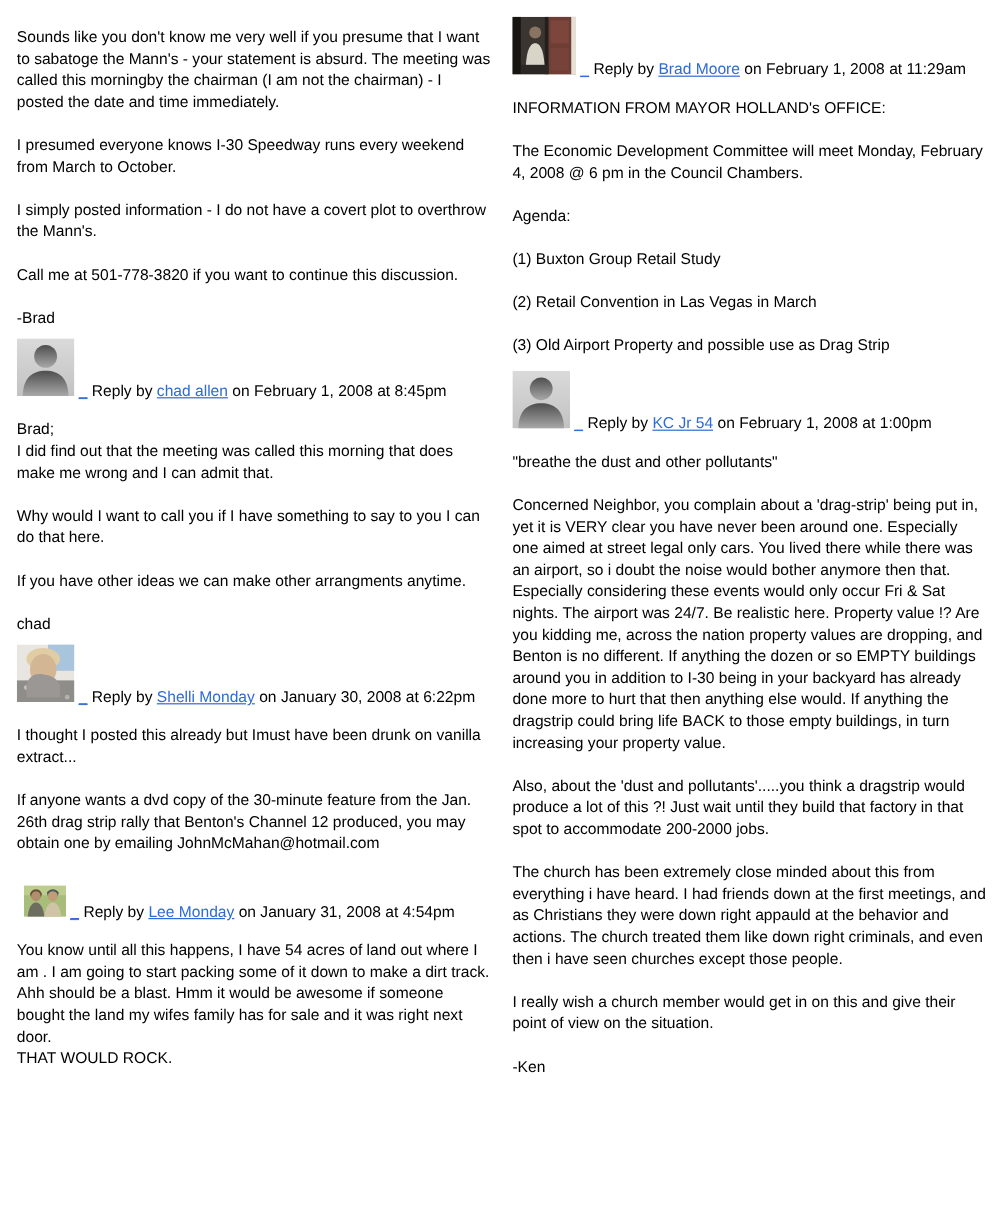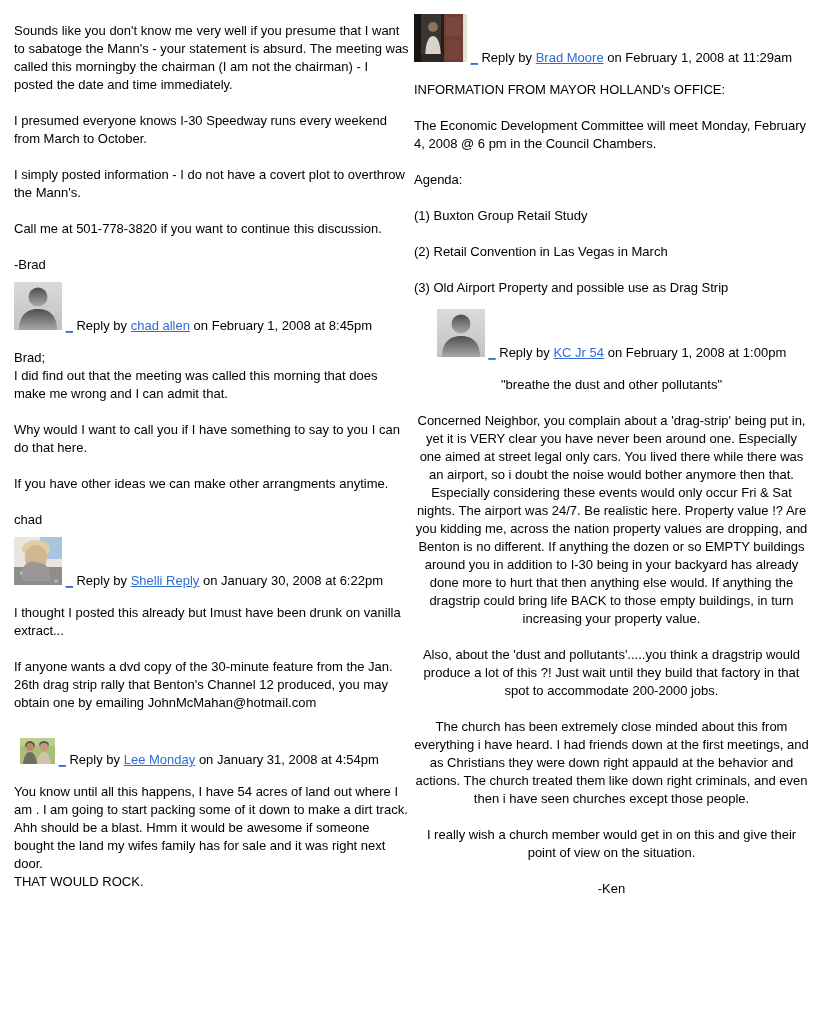--- a/index.html
+++ b/index.html
@@ -15,29 +15,29 @@
     background: #ffffff;
     color: var(--text-color);
     font-family: "Liberation Sans", sans-serif;
     font-size: 13px;
     line-height: 18px;
   }
   .page {
     display: flex;
     width: 835px;
     padding: 0 13px 0 14px;
-    column-gap: 4px;
+    column-gap: 17px;
   }
   .col { flex: 0 0 auto; }
   .col-left  { width: 396px; padding-top: 22px; }
   .col-right { width: 395px; padding-top: 14px; }
 
   .comment { margin: 0; }
   .m8  { margin-top: 8px; }
-  .m12 { margin-top: 12px; text-align: center; }
+  .m12 { margin-top: 12px; }
   .m26 { margin-top: 26px; }
 
   .reply-line { margin: 0; }
   .body-text {
     margin: 14px 0 0 0;
     white-space: pre-line;
   }
   .lead-body { margin-top: 0; }
 
   a {
@@ -116,21 +116,21 @@
               <circle cx="8" cy="36" r="2" fill="#c9c7c4"></circle>
               <circle cx="16" cy="42" r="2" fill="#bdbab6"></circle>
               <circle cx="34" cy="38" r="2" fill="#c4c1bd"></circle>
               <circle cx="42" cy="44" r="2" fill="#b5b2ae"></circle>
               <ellipse cx="22" cy="12" rx="14" ry="9" fill="#e0cda4"></ellipse>
               <ellipse cx="22" cy="21" rx="11" ry="13" fill="#d3b694"></ellipse>
               <path d="M8,34 C10,26 16,24 22,25 C30,26 34,29 36,34 L36,44 L8,44 Z" fill="#9a9794"></path>
             </svg></span>
         <a>_</a>
         <span>Reply by</span>
-        <a>Shelli Reply</a>
+        <a>Shelli Monday</a>
         <span>on</span>
         <span>January 30, 2008</span>
         <span>at</span>
         <span>6:22pm</span>
       </p>
       <div class="body-text">I thought I posted this already but Imust have been drunk on vanilla extract...
 
 If anyone wants a dvd copy of the 30-minute feature from the Jan. 26th drag strip rally that Benton's Channel 12 produced, you may obtain one by emailing JohnMcMahan@hotmail.com</div>
     </div>
 

